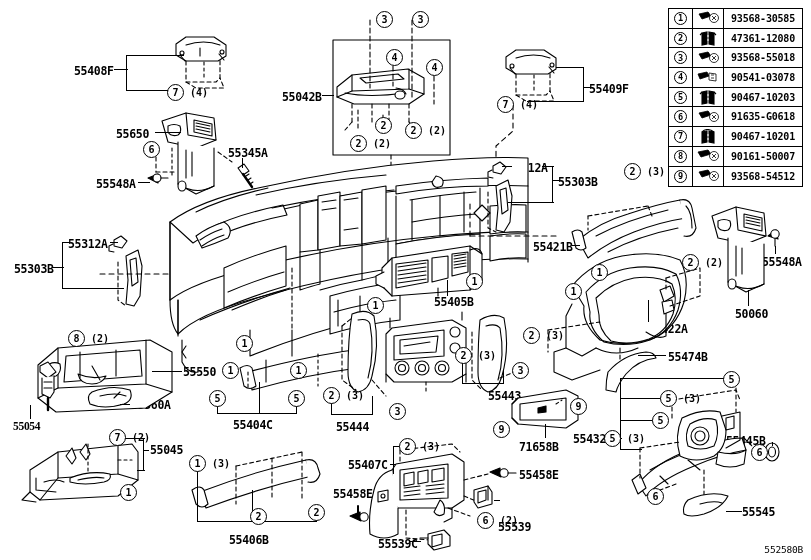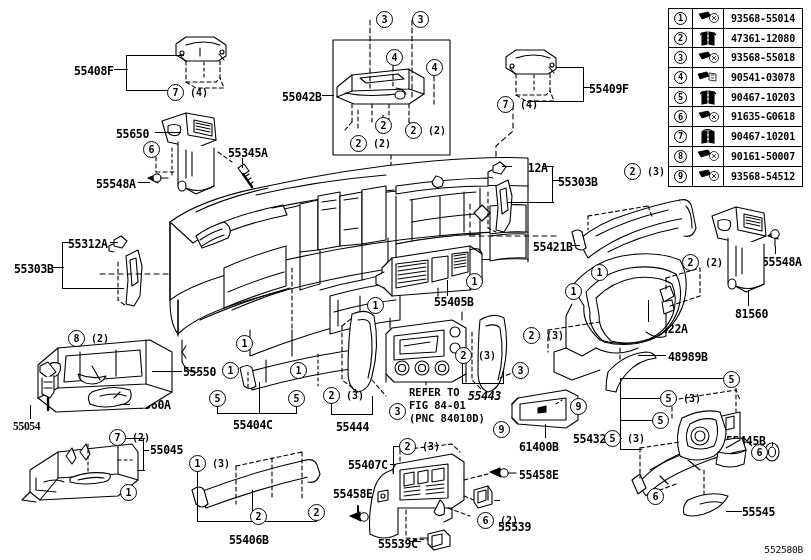--- a/index.html
+++ b/index.html
@@ -549,45 +549,42 @@
   <div class="lbl" style="left:589px;top:82px;text-align:center;">55409F</div>
   <div class="lbl" style="left:116px;top:127px;">55650</div>
   <div class="lbl" style="left:228px;top:146px;">55345A</div>
   <div class="lbl" style="left:96px;top:177px;">55548A</div>
   <div class="lbl" style="left:508px;top:161px;">55312A</div>
   <div class="lbl" style="left:558px;top:175px;">55303B</div>
   <div class="lbl" style="left:68px;top:237px;">55312A</div>
   <div class="lbl" style="left:14px;top:262px;">55303B</div>
   <div class="lbl" style="left:533px;top:240px;">55421B</div>
   <div class="lbl" style="left:762px;top:255px;">55548A</div>
-  <div class="lbl" style="left:735px;top:307px;">81560</div>
+  <div class="lbl" style="left:735px;top:307px;">50060</div>
   <div class="lbl" style="left:434px;top:295px;">55405B</div>
   <div class="lbl" style="left:648px;top:322px;">55422A</div>
-  <div class="lbl" style="left:668px;top:350px;">48989B</div>
+  <div class="lbl" style="left:668px;top:350px;">55474B</div>
   <div class="lbl" style="left:183px;top:365px;">55550</div>
   <div class="lbl" style="left:131px;top:398px;">55560A</div>
   <div class="lbl" style="left:13px;top:420px;font-family:Liberation Serif, serif;">55054</div>
   <div class="lbl" style="left:233px;top:418px;">55404C</div>
   <div class="lbl" style="left:336px;top:420px;">55444</div>
-  <div class="lbl" style="left:468px;top:389px;font-style:italic;">55443</div>
-  <div class="lbl" style="left:519px;top:440px;">61400B</div>
+  <div class="lbl" style="left:488px;top:389px;">55443</div>
+  <div class="lbl" style="left:519px;top:440px;">71658B</div>
   <div class="lbl" style="left:573px;top:432px;">55432B</div>
   <div class="lbl" style="left:726px;top:434px;">55445B</div>
   <div class="lbl" style="left:150px;top:443px;">55045</div>
   <div class="lbl" style="left:348px;top:458px;">55407C</div>
   <div class="lbl" style="left:519px;top:468px;">55458E</div>
   <div class="lbl" style="left:333px;top:487px;">55458E</div>
   <div class="lbl" style="left:498px;top:520px;">55539</div>
   <div class="lbl" style="left:742px;top:505px;">55545</div>
   <div class="lbl" style="left:229px;top:533px;">55406B</div>
   <div class="lbl" style="left:378px;top:537px;">55539C</div>
 
-  <div class="fignote" style="left:409px;top:386px;">REFER TO
-FIG 84-01
-(PNC 84010D)</div>
 
   <div class="cal" style="left:376px;top:11px;">3</div>
   <div class="cal" style="left:412px;top:11px;">3</div>
   <div class="cal" style="left:386px;top:49px;">4</div>
   <div class="cal" style="left:426px;top:59px;">4</div>
   <div class="cal" style="left:167px;top:84px;">7</div>
   <div class="qty" style="left:190px;top:87px;">(4)</div>
   <div class="cal" style="left:497px;top:96px;">7</div>
   <div class="qty" style="left:520px;top:99px;">(4)</div>
   <div class="cal" style="left:375px;top:117px;">2</div>
@@ -648,21 +645,21 @@
       </div>
       <div class="c2">
         <svg width="24" height="14" viewBox="0 0 24 14" fill="#000" stroke="#000" stroke-width="0.8">
           <path d="M3 3 L12 1 L15 5 L6 8 Z"></path>
             <path d="M5 4 L13 2 M6 6 L14 4"></path>
           <circle cx="18" cy="7" r="4.5" fill="#fff"></circle>
             <path d="M16 5 L20 9 M20 5 L16 9"></path>
         </svg>
       </div>
       <div class="c3">
-        <span class="pn">93568-55014</span>
+        <span class="pn">93568-30585</span>
       </div>
     </div>
     <div class="row">
       <div class="c1">
         <span class="num">2</span>
       </div>
       <div class="c2">
         <svg width="20" height="15" viewBox="0 0 20 15" fill="#fff" stroke="#000" stroke-width="1.1">
           <path d="M4 2 L9 1 L9 13 L4 14 Z" fill="#000"></path>
           <path d="M11 1 L16 2 L16 14 L11 13 Z" fill="#000"></path>

